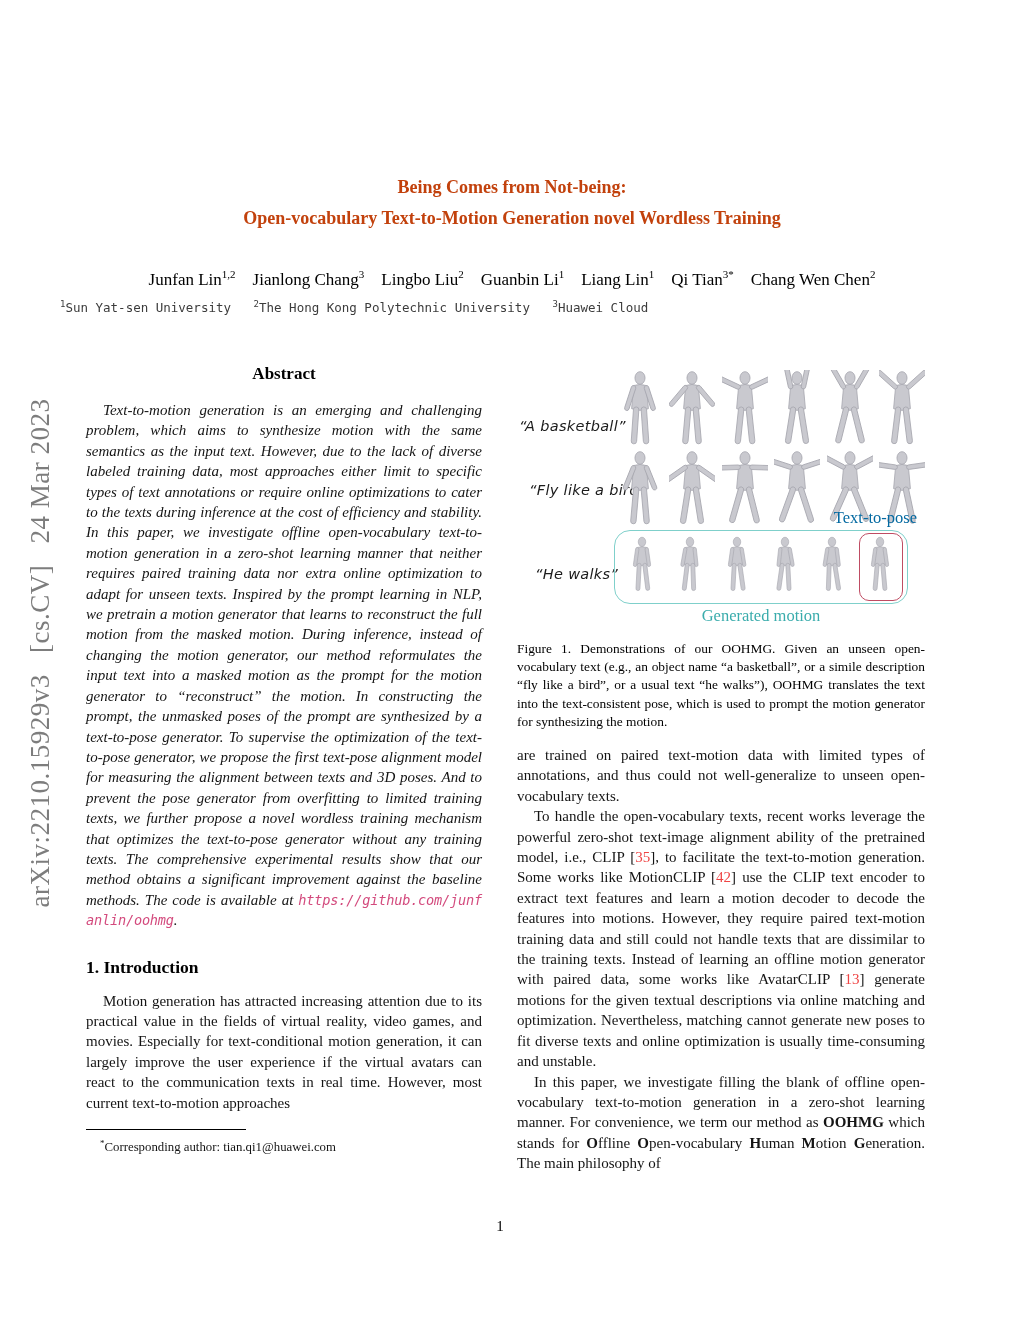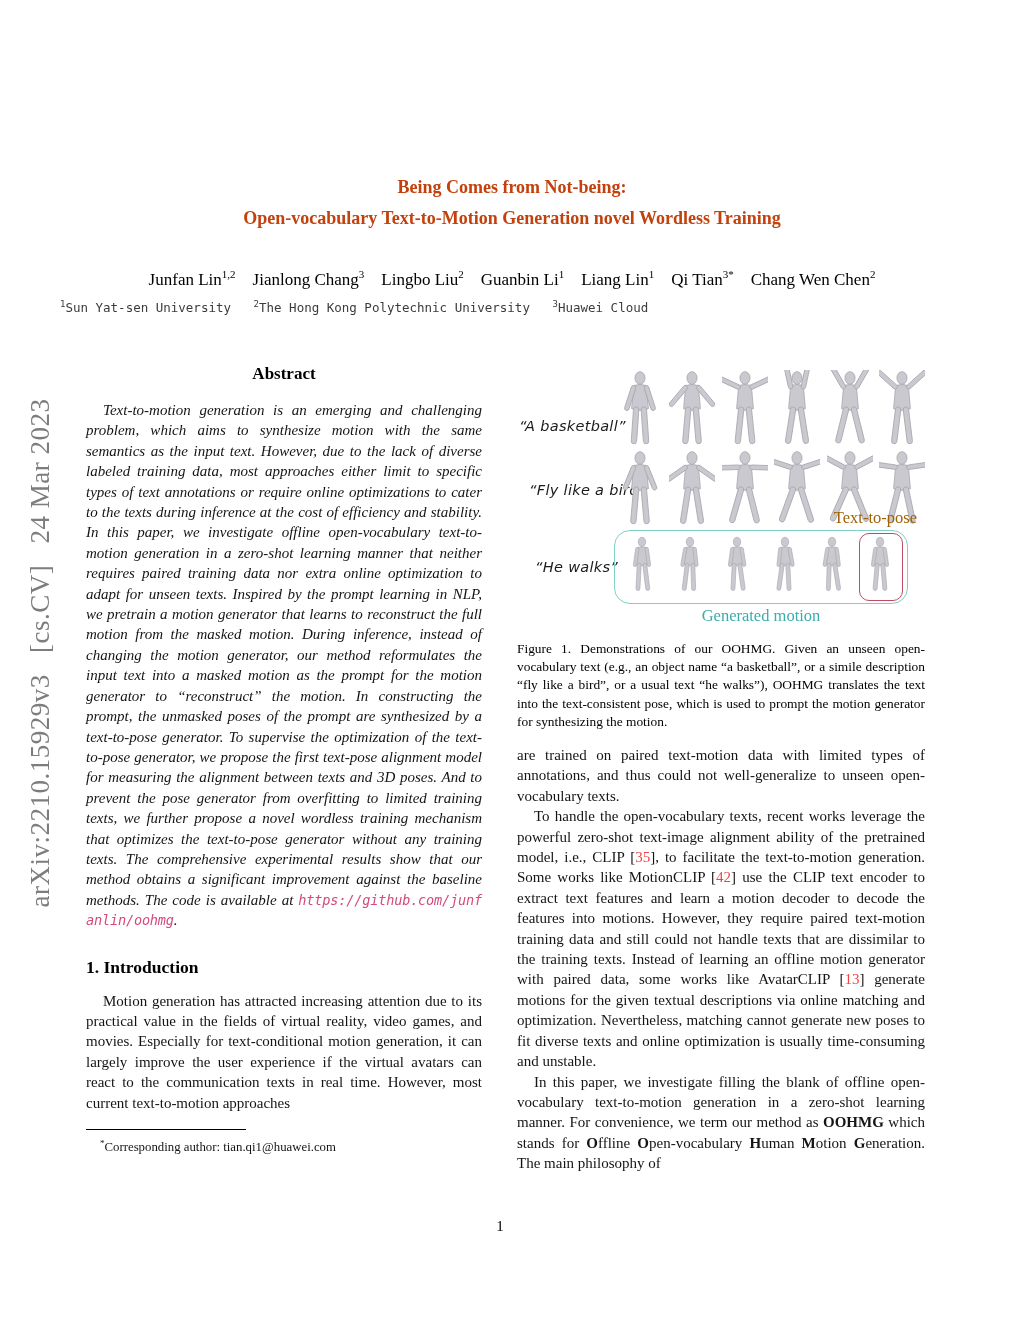--- a/index.html
+++ b/index.html
@@ -40,32 +40,32 @@
   .footnote-rule{width:160px;border-top:1.3px solid #000;margin-bottom:5px;}
   .footnote{font-size:12.8px;line-height:16px;}
   .footnote sup{font-size:9px;}
 
   
   .figure{position:relative;height:268px;}
   .fig-label{position:absolute;font-family:"DejaVu Sans",sans-serif;font-style:italic;
     font-size:14.5px;letter-spacing:0.3px;color:#1c1c1c;white-space:nowrap;}
   .lbl-basketball{left:2px;top:36px;margin-top:20px;}
   .lbl-bird{left:12px;top:120px;}
-  .lbl-walks{left:18px;top:197px;}
+  .lbl-walks{left:18px;top:204px;}
   .figrow{position:absolute;display:flex;justify-content:space-between;align-items:flex-end;}
   .figrow-1{left:100px;top:6px;width:308px;height:86px;}
   .figrow-2{left:100px;top:86px;width:308px;height:86px;}
   .figrow-1 .person,.figrow-2 .person{width:46px;height:84px;}
   .motion-box{position:absolute;left:97px;top:168px;width:294px;height:74px;
     border:1.6px solid #7fd0cb;border-radius:16px;box-sizing:border-box;}
   .figrow-3{left:9px;top:5px;right:9px;height:62px;position:absolute;}
   .figrow-3 .person{width:36px;height:62px;}
   .tp-outline{position:absolute;right:4px;top:2px;width:42px;bottom:2px;
     border:1.6px solid #bf4c63;border-radius:10px;}
-  .tp-label{position:absolute;right:8px;top:146px;font-size:16.5px;color:#a16207;}
+  .tp-label{position:absolute;right:8px;top:146px;font-size:16.5px;color:#0369a1;}
   .gm-label{position:absolute;left:97px;top:244px;width:294px;text-align:center;
     font-size:16.5px;color:#3aacac;}
 
   .fig-caption{margin-top:10px;font-size:13.4px;line-height:18.2px;text-align:justify;color:#000;}
   .rc-paragraphs{margin-top:14px;}
 
   .page-number{position:absolute;left:0;top:1218px;width:1000px;text-align:center;
     font-size:15px;color:#000;}
 </style>
 </head>

